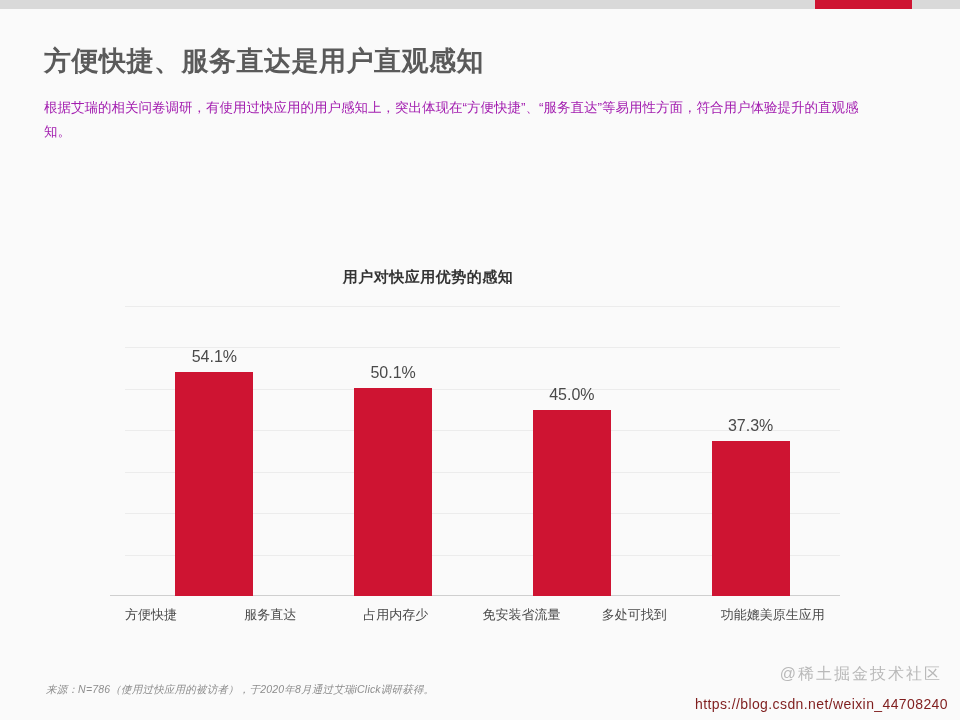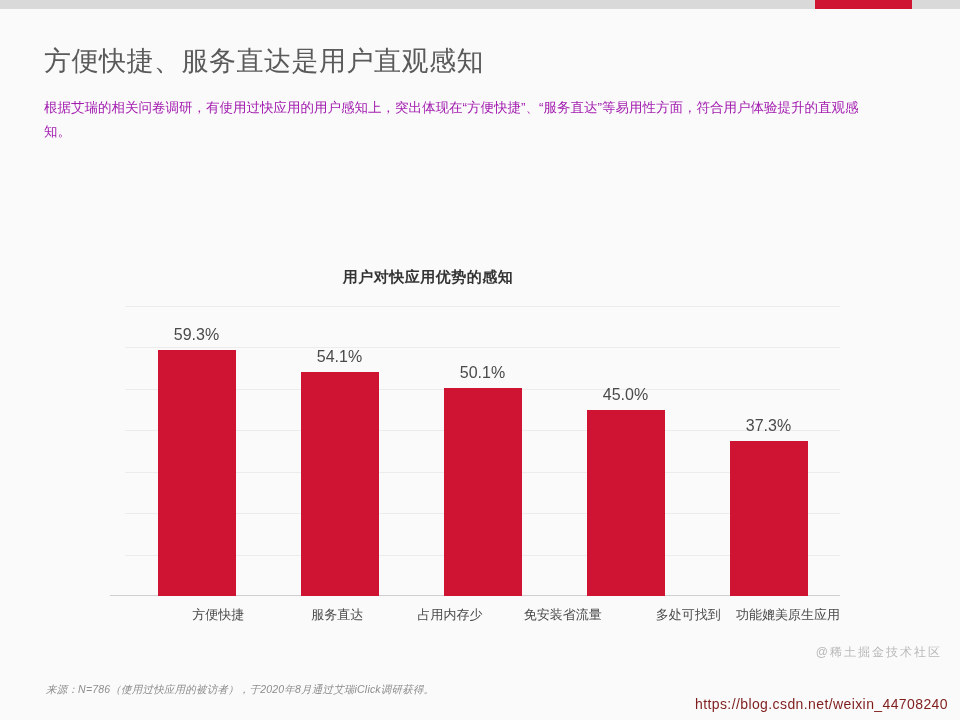--- a/index.html
+++ b/index.html
@@ -42,21 +42,21 @@
   .page-title {
     font-size: 34px;
     font-weight: bold;
     color: #3b3b3b;
     letter-spacing: 1px;
     line-height: 46px;
     margin: 0;
   }
   .page-subtitle {
     font-size: 27px;
-    font-weight: normal;
+    font-weight: bold;
     color: #5a5a5a;
     letter-spacing: 0.5px;
     line-height: 42px;
     margin: 4px 0 0 0;
   }
   .page-body {
     margin: 14px 0 0 0;
     font-size: 13.5px;
     line-height: 24px;
     color: #a21caf;
@@ -136,41 +136,41 @@
   .axis-labels {
     position: absolute;
     left: 125px;
     top: 348px;
     width: 715px;
     display: flex;
     justify-content: space-around;
   }
   .axis-label {
     flex: 1 1 0;
-    text-align: right;
+    text-align: left;
     font-size: 13px;
     color: #4a4a4a;
     white-space: nowrap;
   }
 
   
   .source-note {
     position: absolute;
     left: 46px;
     top: 683px;
     font-size: 10.5px;
     font-style: italic;
     color: #8d8d8d;
     letter-spacing: 0.2px;
   }
   .watermark-brand {
     position: absolute;
     right: 18px;
-    top: 644px;
-    font-size: 12px;
+    top: 664px;
+    font-size: 16px;
     color: #b9b9b9;
     letter-spacing: 2px;
   }
   .watermark-url {
     position: absolute;
     right: 12px;
     top: 696px;
     font-size: 14px;
     color: #7f1d1d;
     letter-spacing: 0.4px;
@@ -197,24 +197,20 @@
         <div class="gridline" style="top: 207.143px;"></div>
         <div class="gridline" style="top: 165.714px;"></div>
         <div class="gridline" style="top: 124.286px;"></div>
         <div class="gridline" style="top: 82.8571px;"></div>
         <div class="gridline" style="top: 41.4286px;"></div>
         <div class="gridline" style="top: 0px;"></div>
       </div>
     <div class="baseline"></div>
     <div class="bars" id="bars">
         <div class="bar-slot">
-          <div class="bar-value" style="bottom: 251.671px;">59.3%</div>
-          <div class="bar-rect" style="height: 245.671px; background: rgb(206, 20, 50);"></div>
-        </div>
-        <div class="bar-slot">
           <div class="bar-value" style="bottom: 230.129px;">54.1%</div>
           <div class="bar-rect" style="height: 224.129px; background: rgb(206, 20, 50);"></div>
         </div>
         <div class="bar-slot">
           <div class="bar-value" style="bottom: 213.557px;">50.1%</div>
           <div class="bar-rect" style="height: 207.557px; background: rgb(206, 20, 50);"></div>
         </div>
         <div class="bar-slot">
           <div class="bar-value" style="bottom: 192.429px;">45.0%</div>
           <div class="bar-rect" style="height: 186.429px; background: rgb(206, 20, 50);"></div>

